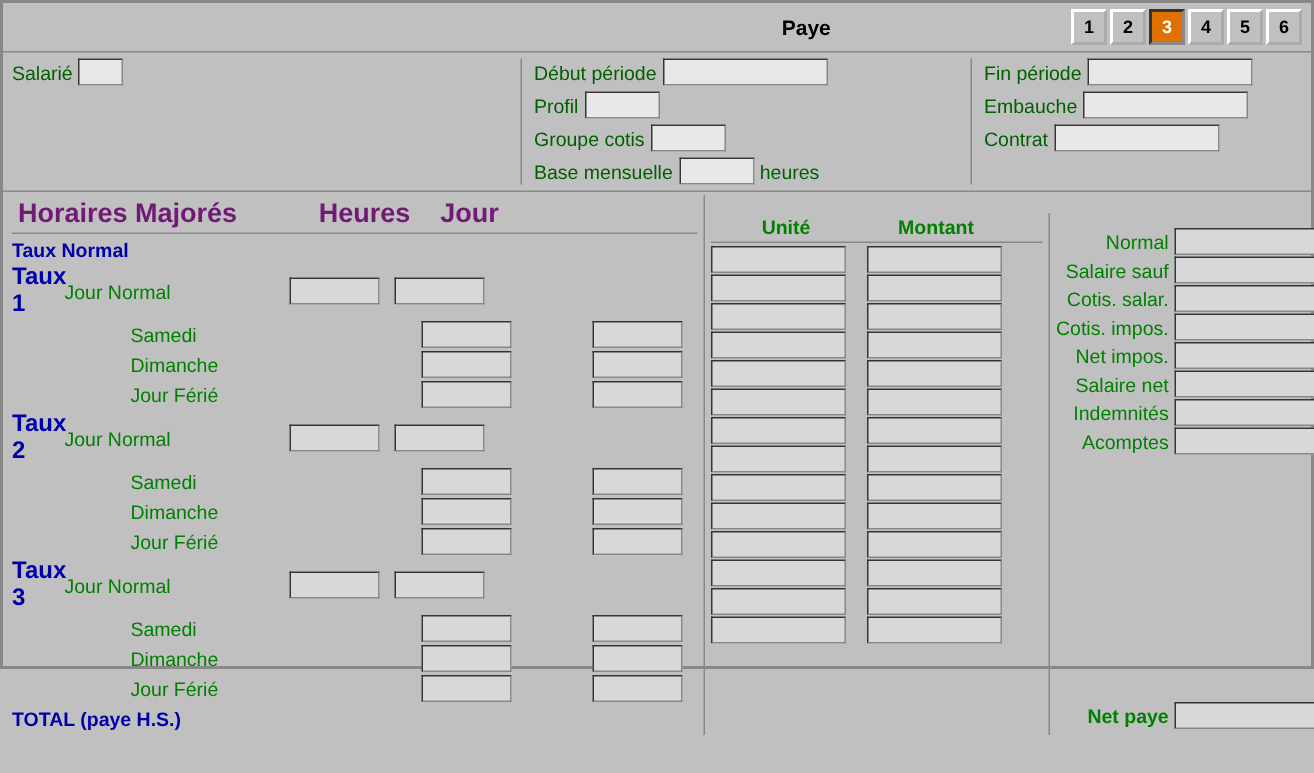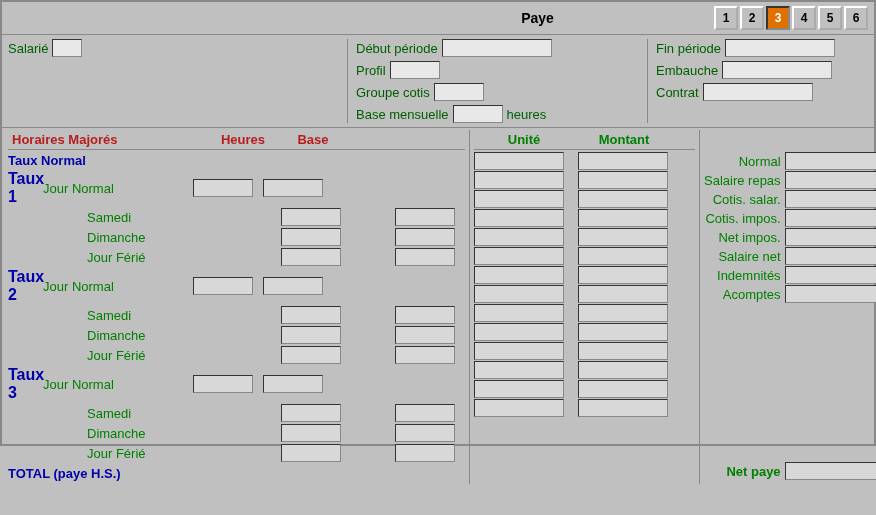--- a/index.html
+++ b/index.html
@@ -116,23 +116,23 @@
       gap: 0;
     }
     .left-table {
       flex: 0 0 360px;
       border-right: 1px solid #888;
       padding-right: 4px;
     }
     .table-header {
       display: grid;
       grid-template-columns: 200px 70px 70px;
-      color: #b91c1c;
-      font-weight: bold;
-      font-size: 13px;
+      color: #701a75;
+      font-weight: bold;
+      font-size: 18px;
       padding: 2px 0;
       border-bottom: 1px solid #888;
       margin-bottom: 2px;
     }
     .table-header span { text-align: center; }
     .table-header span:first-child { text-align: left; padding-left: 4px; }
     .taux-section {}
     .taux-label {
       color: #0000aa;
       font-weight: bold;
@@ -168,20 +168,21 @@
       padding: 1px 0;
       gap: 44px;
     }
     
     .middle-table {
       flex: 0 0 230px;
       border-right: 1px solid #888;
       padding: 0 4px;
       display: flex;
       flex-direction: column;
+      margin-top: 12px;
     }
     .mid-header {
       display: grid;
       grid-template-columns: 100px 100px;
       color: #008000;
       font-weight: bold;
       font-size: 13px;
       padding: 2px 0;
       border-bottom: 1px solid #888;
       margin-bottom: 2px;
@@ -308,21 +309,21 @@
       </div>
     </div>
   </div>
 
   <div class="main-body">
 
     <div class="left-table">
       <div class="table-header">
         <span>Horaires Majorés</span>
         <span>Heures</span>
-        <span>Base</span>
+        <span>Jour</span>
       </div>
       <div class="taux-section">
         <div class="taux-label">Taux Normal</div>
 
         <div>
           <div class="taux-row">
             <span class="taux-num">Taux 1</span>
             <span class="row-label">Jour Normal</span>
             <input class="row-input" type="text" style="">
             <input class="row-input" type="text" style="">
@@ -474,21 +475,21 @@
     </div>
 
     <div class="right-table">
       <div style="height:22px"></div>
       <div class="right-rows">
         <div class="right-row">
           <span class="right-label">Normal</span>
           <input class="right-input" type="text" style="">
         </div>
         <div class="right-row">
-          <span class="right-label">Salaire repas</span>
+          <span class="right-label">Salaire sauf</span>
           <input class="right-input" type="text" style="">
         </div>
         <div class="right-row">
           <span class="right-label">Cotis. salar.</span>
           <input class="right-input" type="text" style="">
         </div>
         <div class="right-row">
           <span class="right-label">Cotis. impos.</span>
           <input class="right-input" type="text" style="">
         </div>

